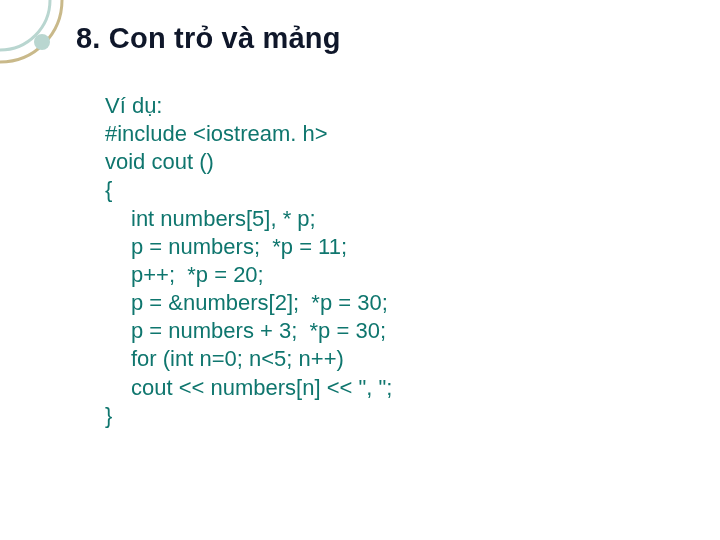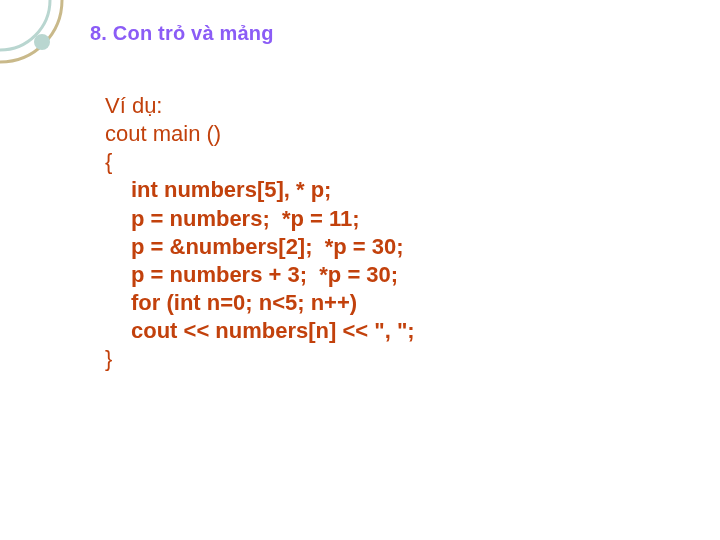--- a/index.html
+++ b/index.html
@@ -16,56 +16,58 @@
     position: absolute;
     left: -70px;
     top: -70px;
     width: 140px;
     height: 140px;
     pointer-events: none;
   }
   .decor svg { width: 100%; height: 100%; }
   .title {
     position: absolute;
-    left: 90px;
+    left: 76px;
     top: 22px;
-    font-size: 20px;
+    font-size: 29px;
     font-weight: 700;
-    color: #8b5cf6;
+    color: #0f172a;
     letter-spacing: 0.2px;
   }
   .body {
     position: absolute;
     left: 105px;
     top: 92px;
     font-size: 22px;
     line-height: 1.28;
-    color: #c2410c;
+    color: #0f766e;
     font-family: Verdana, Geneva, sans-serif;
   }
   .body .line { white-space: pre; }
-  .indent { padding-left: 26px; font-weight: bold; }
+  .indent { padding-left: 26px; }
 </style>
 </head>
 <body>
 
 <div class="decor">
   <svg viewBox="0 0 140 140">
     <circle cx="70" cy="70" r="62" fill="none" stroke="#c9b98a" stroke-width="3"></circle>
     <circle cx="70" cy="70" r="50" fill="none" stroke="#b9d6d0" stroke-width="3"></circle>
     <circle cx="112" cy="112" r="8" fill="#b9d6d0"></circle>
   </svg>
 </div>
 
 <div class="title">8. Con trỏ và mảng</div>
 
 <div class="body">
   <div class="line">Ví dụ:</div>
-  <div class="line">cout main ()</div>
+  <div class="line">#include &lt;iostream. h&gt;</div>
+  <div class="line">void cout ()</div>
   <div class="line">{</div>
   <div class="line indent">int numbers[5], * p;</div>
   <div class="line indent">p = numbers;  *p = 11;</div>
+  <div class="line indent">p++;  *p = 20;</div>
   <div class="line indent">p = &amp;numbers[2];  *p = 30;</div>
   <div class="line indent">p = numbers + 3;  *p = 30;</div>
   <div class="line indent">for (int n=0; n&lt;5; n++)</div>
   <div class="line indent">cout &lt;&lt; numbers[n] &lt;&lt; ", ";</div>
   <div class="line">}</div>
 </div>
 
 </body></html>

